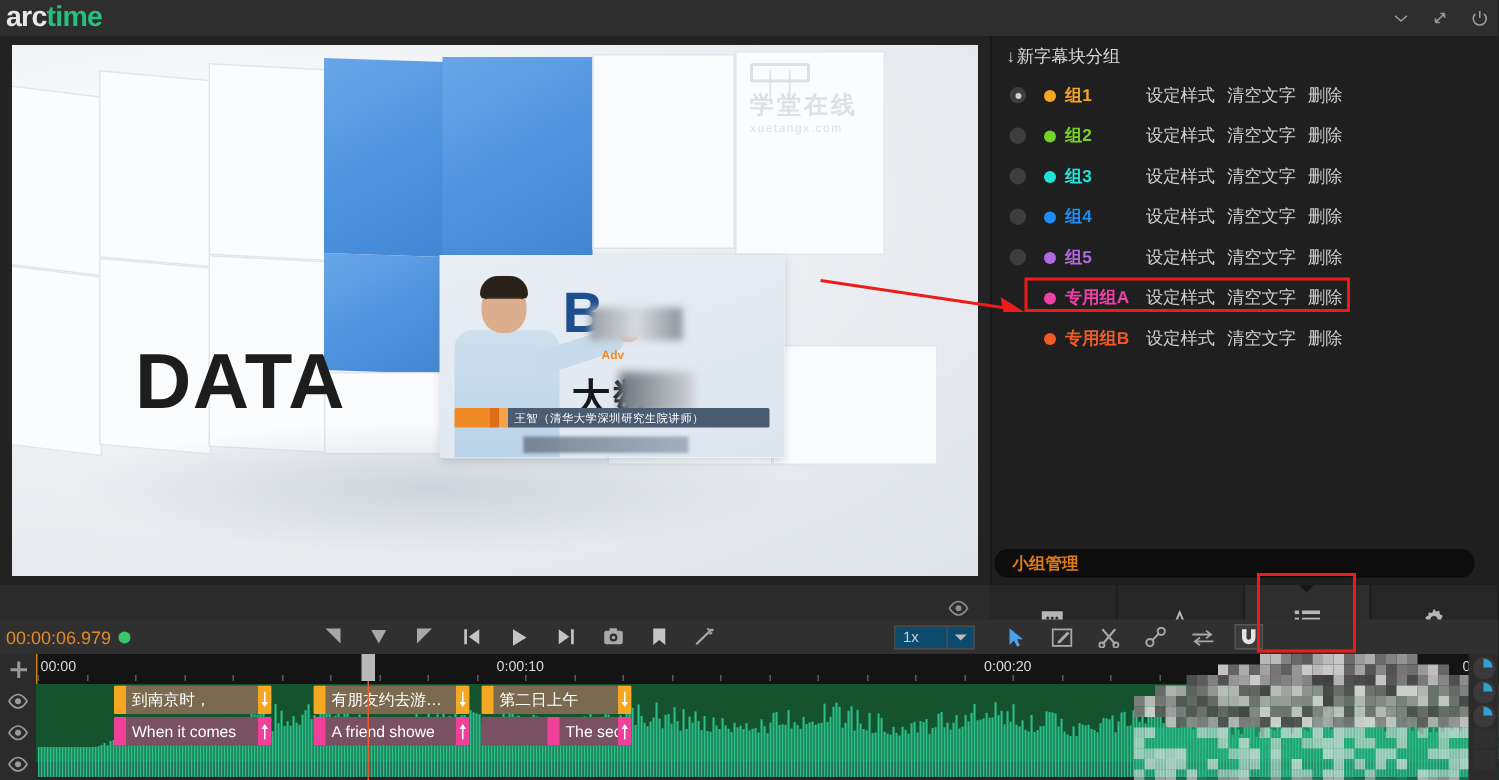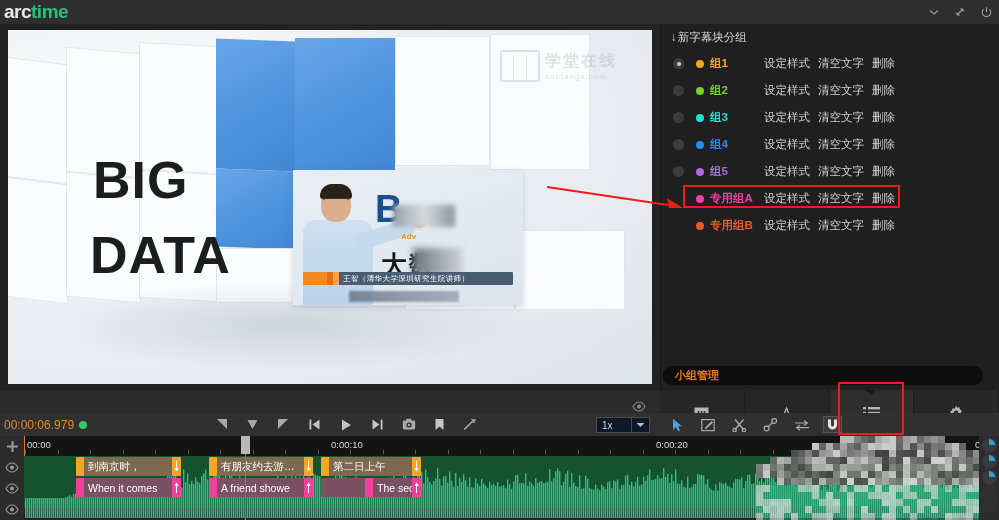--- a/index.html
+++ b/index.html
@@ -69,21 +69,21 @@
   .scr-bartext { position:absolute; left:50px; bottom:21px; color:#fff; font-size:7.5px;
     letter-spacing:.4px; white-space:nowrap; }
   .scr-logo { position:absolute; left:56px; bottom:3px; width:110px; height:11px;
     background:linear-gradient(90deg,#6a7687,#9aa6b6); filter:blur(1.2px); opacity:.85; }
   .ta-cube { position:absolute; left:430px; top:140px; width:78px; height:62px;
     background:linear-gradient(150deg,#fdfdfe,#e6eaef); border:1px solid #dbe0e6; }
   .ta-text { position:absolute; left:448px; top:155px; color:#6b7c8e; font-size:22px;
     font-weight:bold; letter-spacing:1px; }
 
   .watermark { position:absolute; right:12px; top:12px; width:140px; height:48px;
-    opacity:.30; display:flex; align-items:center; gap:5px; }
+    opacity:.30; display:flex; gap:5px;flex-direction:column; }
   .wm-book { width:40px; height:32px; border:2.5px solid #9ba3ab; border-radius:2px;
     position:relative; }
   .wm-book:before,.wm-book:after { content:""; position:absolute; top:3px; width:1px;
     height:22px; background:#9ba3ab; }
   .wm-book:before { left:11px; } .wm-book:after { right:11px; }
   .wm-txt { display:flex; flex-direction:column; }
   .wm-cn { color:#9ba3ab; font-size:16px; font-weight:bold; letter-spacing:2px; }
   .wm-en { color:#9ba3ab; font-size:8px; letter-spacing:1px; }
 
   
@@ -128,21 +128,21 @@
     background:#2b2b2b; }
   .eyeTop { position:absolute; right:14px; top:8px; }
   .tcrow { position:absolute; left:0; top:23px; width:660px; height:23px;
     background:#303030; display:flex; align-items:center; }
   .tcode { color:#e08a2a; font-size:12px; margin-left:4px;
     font-family:"Liberation Sans",sans-serif; }
   .tcdot { width:8px; height:8px; border-radius:50%; background:#3bc46a; margin-left:5px; }
   .transport { position:absolute; left:215px; top:0; height:23px; display:flex;
     align-items:center; gap:18px; }
   .speedsel { position:absolute; right:10px; top:4px; height:16px; display:flex;
-    border:1px solid #4a4a4a; background:#0f172a; }
+    border:1px solid #4a4a4a; background:#0c4a6e; }
   .speedsel .v { width:34px; color:#cfcfcf; font-size:10px; display:flex;
     align-items:center; padding-left:5px; }
   .speedsel .d { width:18px; border-left:1px solid #4a4a4a; display:flex;
     align-items:center; justify-content:center; }
 
   .edittools { position:absolute; left:660px; top:413px; width:339px; height:23px;
     background:#303030; display:flex; align-items:center; gap:12px; padding-left:8px; }
   .etool { width:19px; height:17px; display:flex; align-items:center; justify-content:center; }
   .etool.boxed { border:1px solid #555; background:#3b3b3b; }
 
@@ -217,21 +217,20 @@
       <div class="cube" style="left:208px;top:218px;width:80px;height:55px;"></div>
       <div class="cubeblue" style="left:287px;top:8px;width:100px;height:132px;"></div>
       <div class="cube" style="left:387px;top:6px;width:95px;height:130px;"></div>
       <div class="cube" style="left:287px;top:215px;width:110px;height:62px;"></div>
       <div class="cube" style="left:397px;top:212px;width:110px;height:68px;"></div>
       <div class="cube" style="left:482px;top:4px;width:100px;height:136px;"></div>
       <div class="cube" style="left:507px;top:200px;width:110px;height:80px;"></div>
 
       <div class="shadowfloor"></div>
 
-      <div class="bigtext" style="left:85px;top:120px;font-size:52px;">BIG</div>
       <div class="bigtext" style="left:82px;top:195px;font-size:52px;">DATA</div>
 
       <div class="ta-cube"></div>
       <div class="ta-text">TA</div>
 
       <div class="screenpanel">
         <div class="person-body"></div>
         <div class="person-arm"></div>
         <div class="person-hand"></div>
         <div class="person-head"></div>

